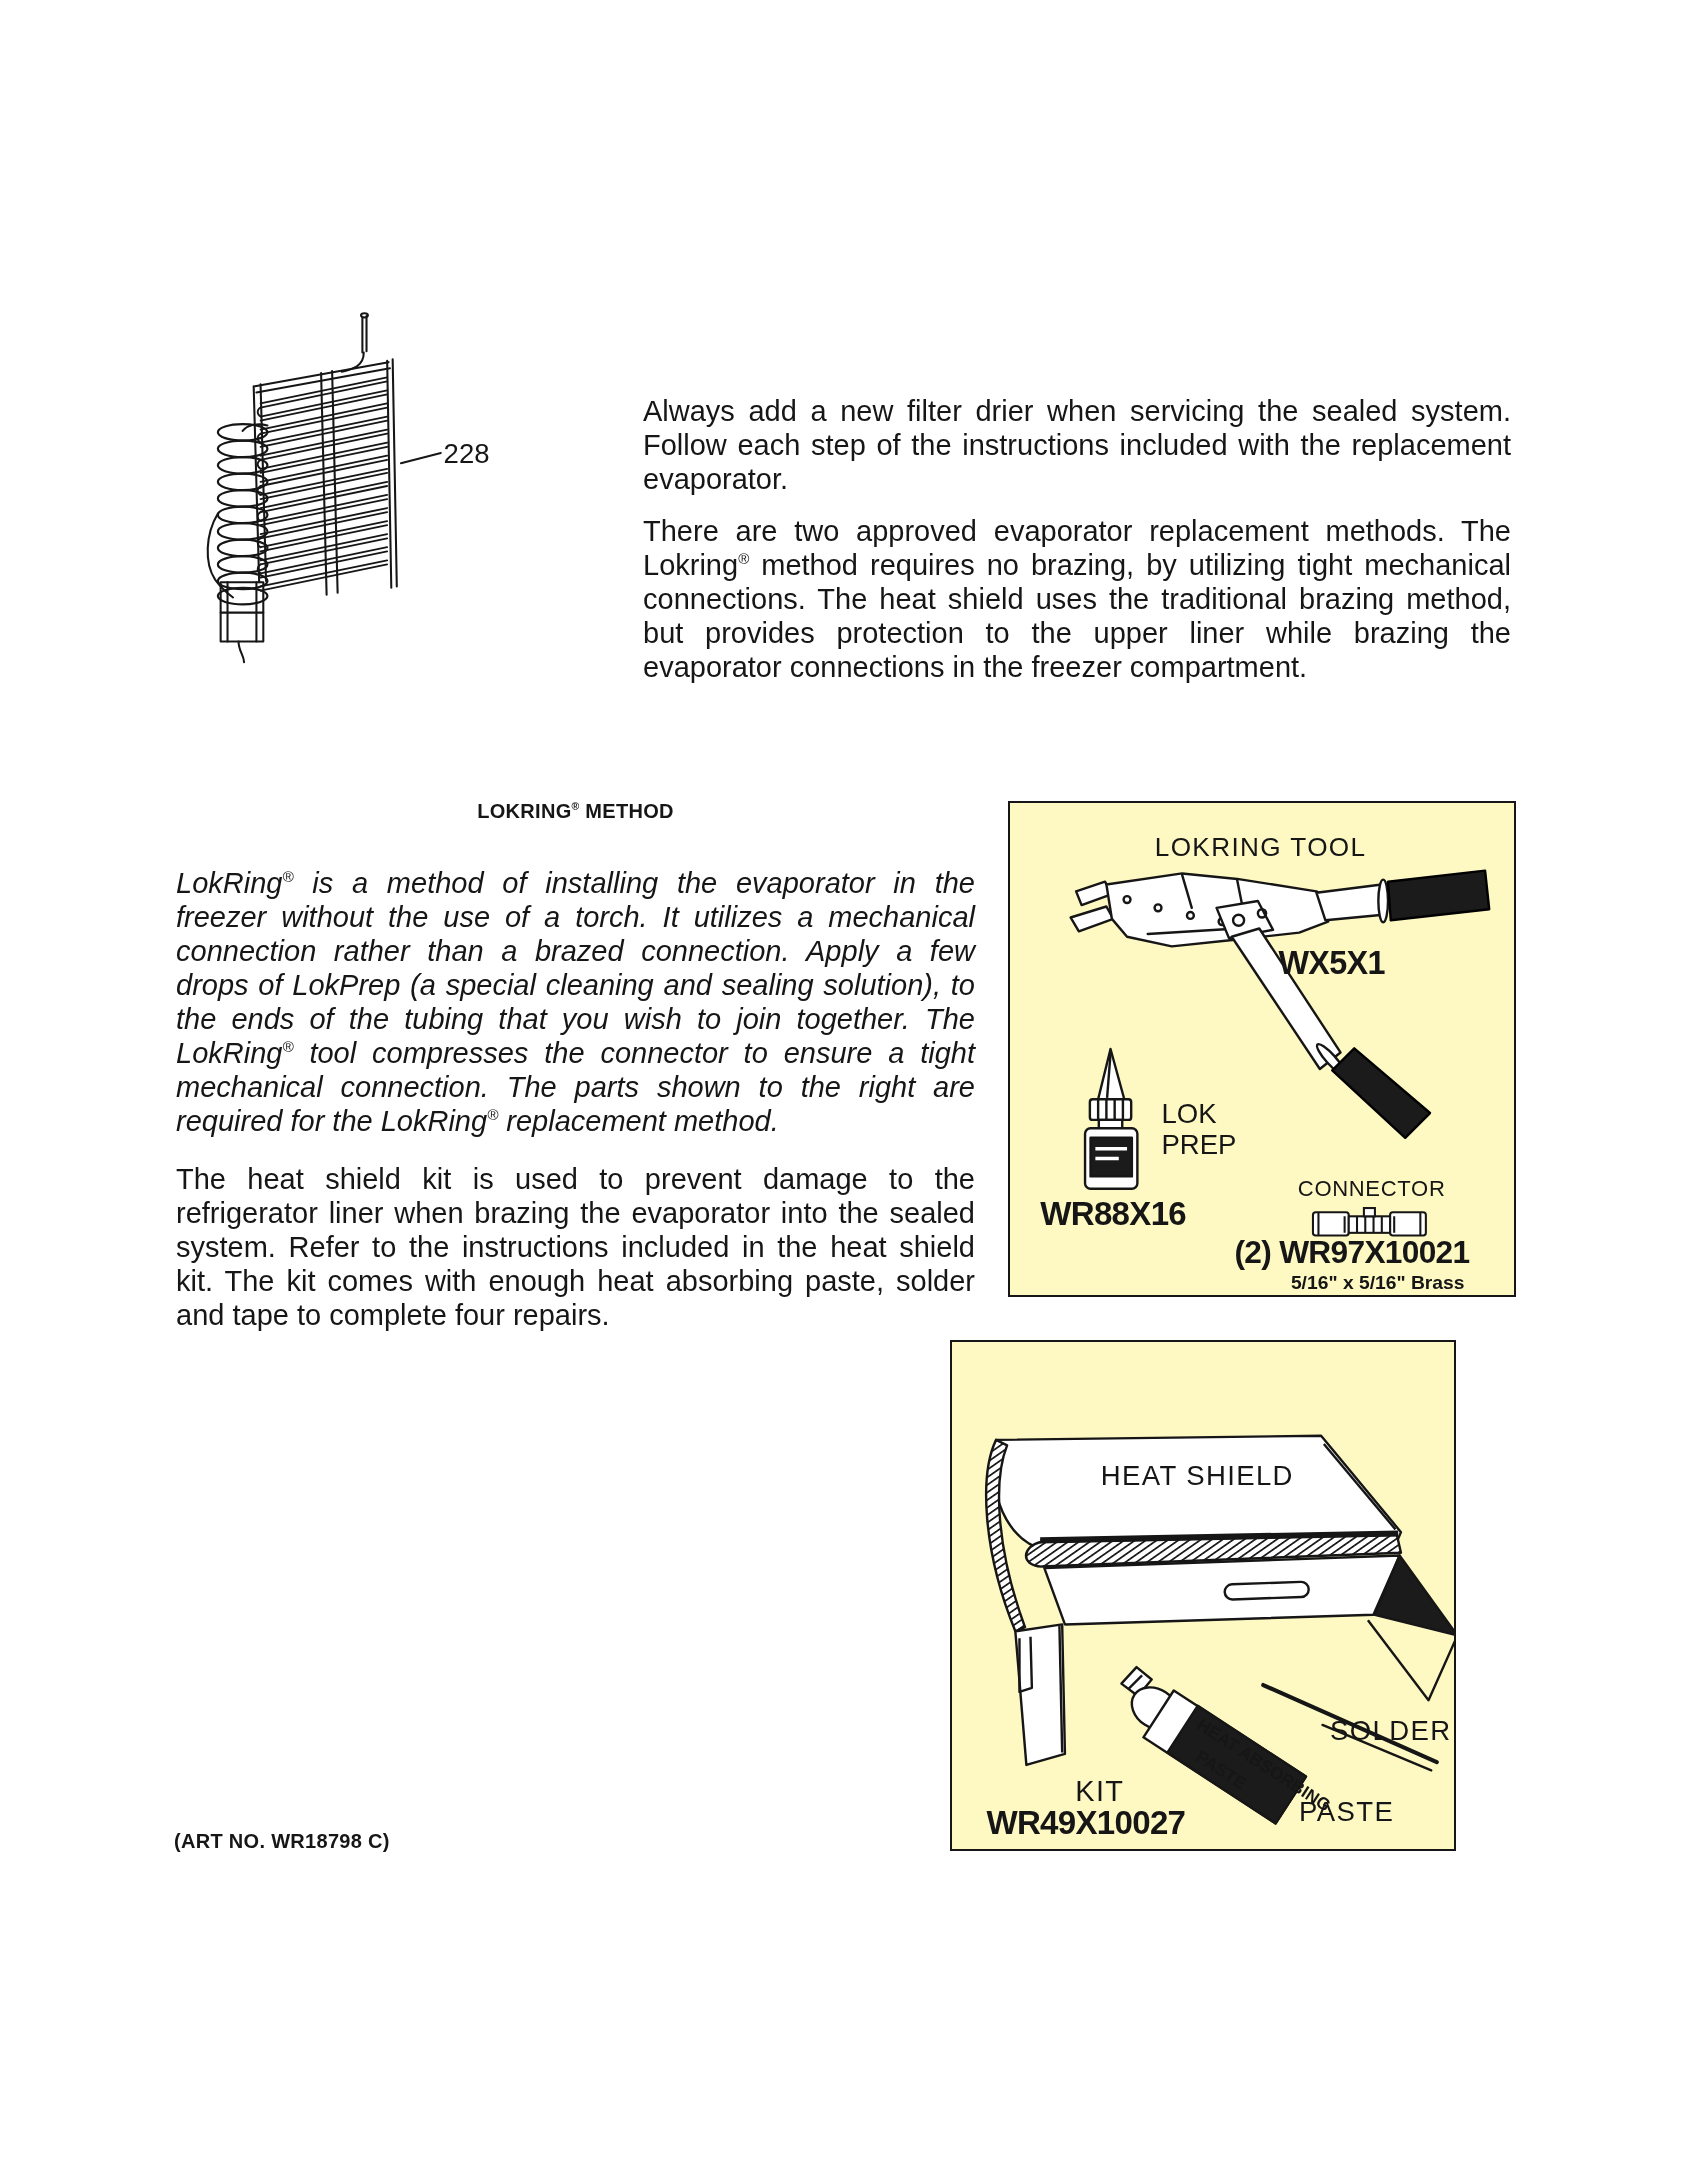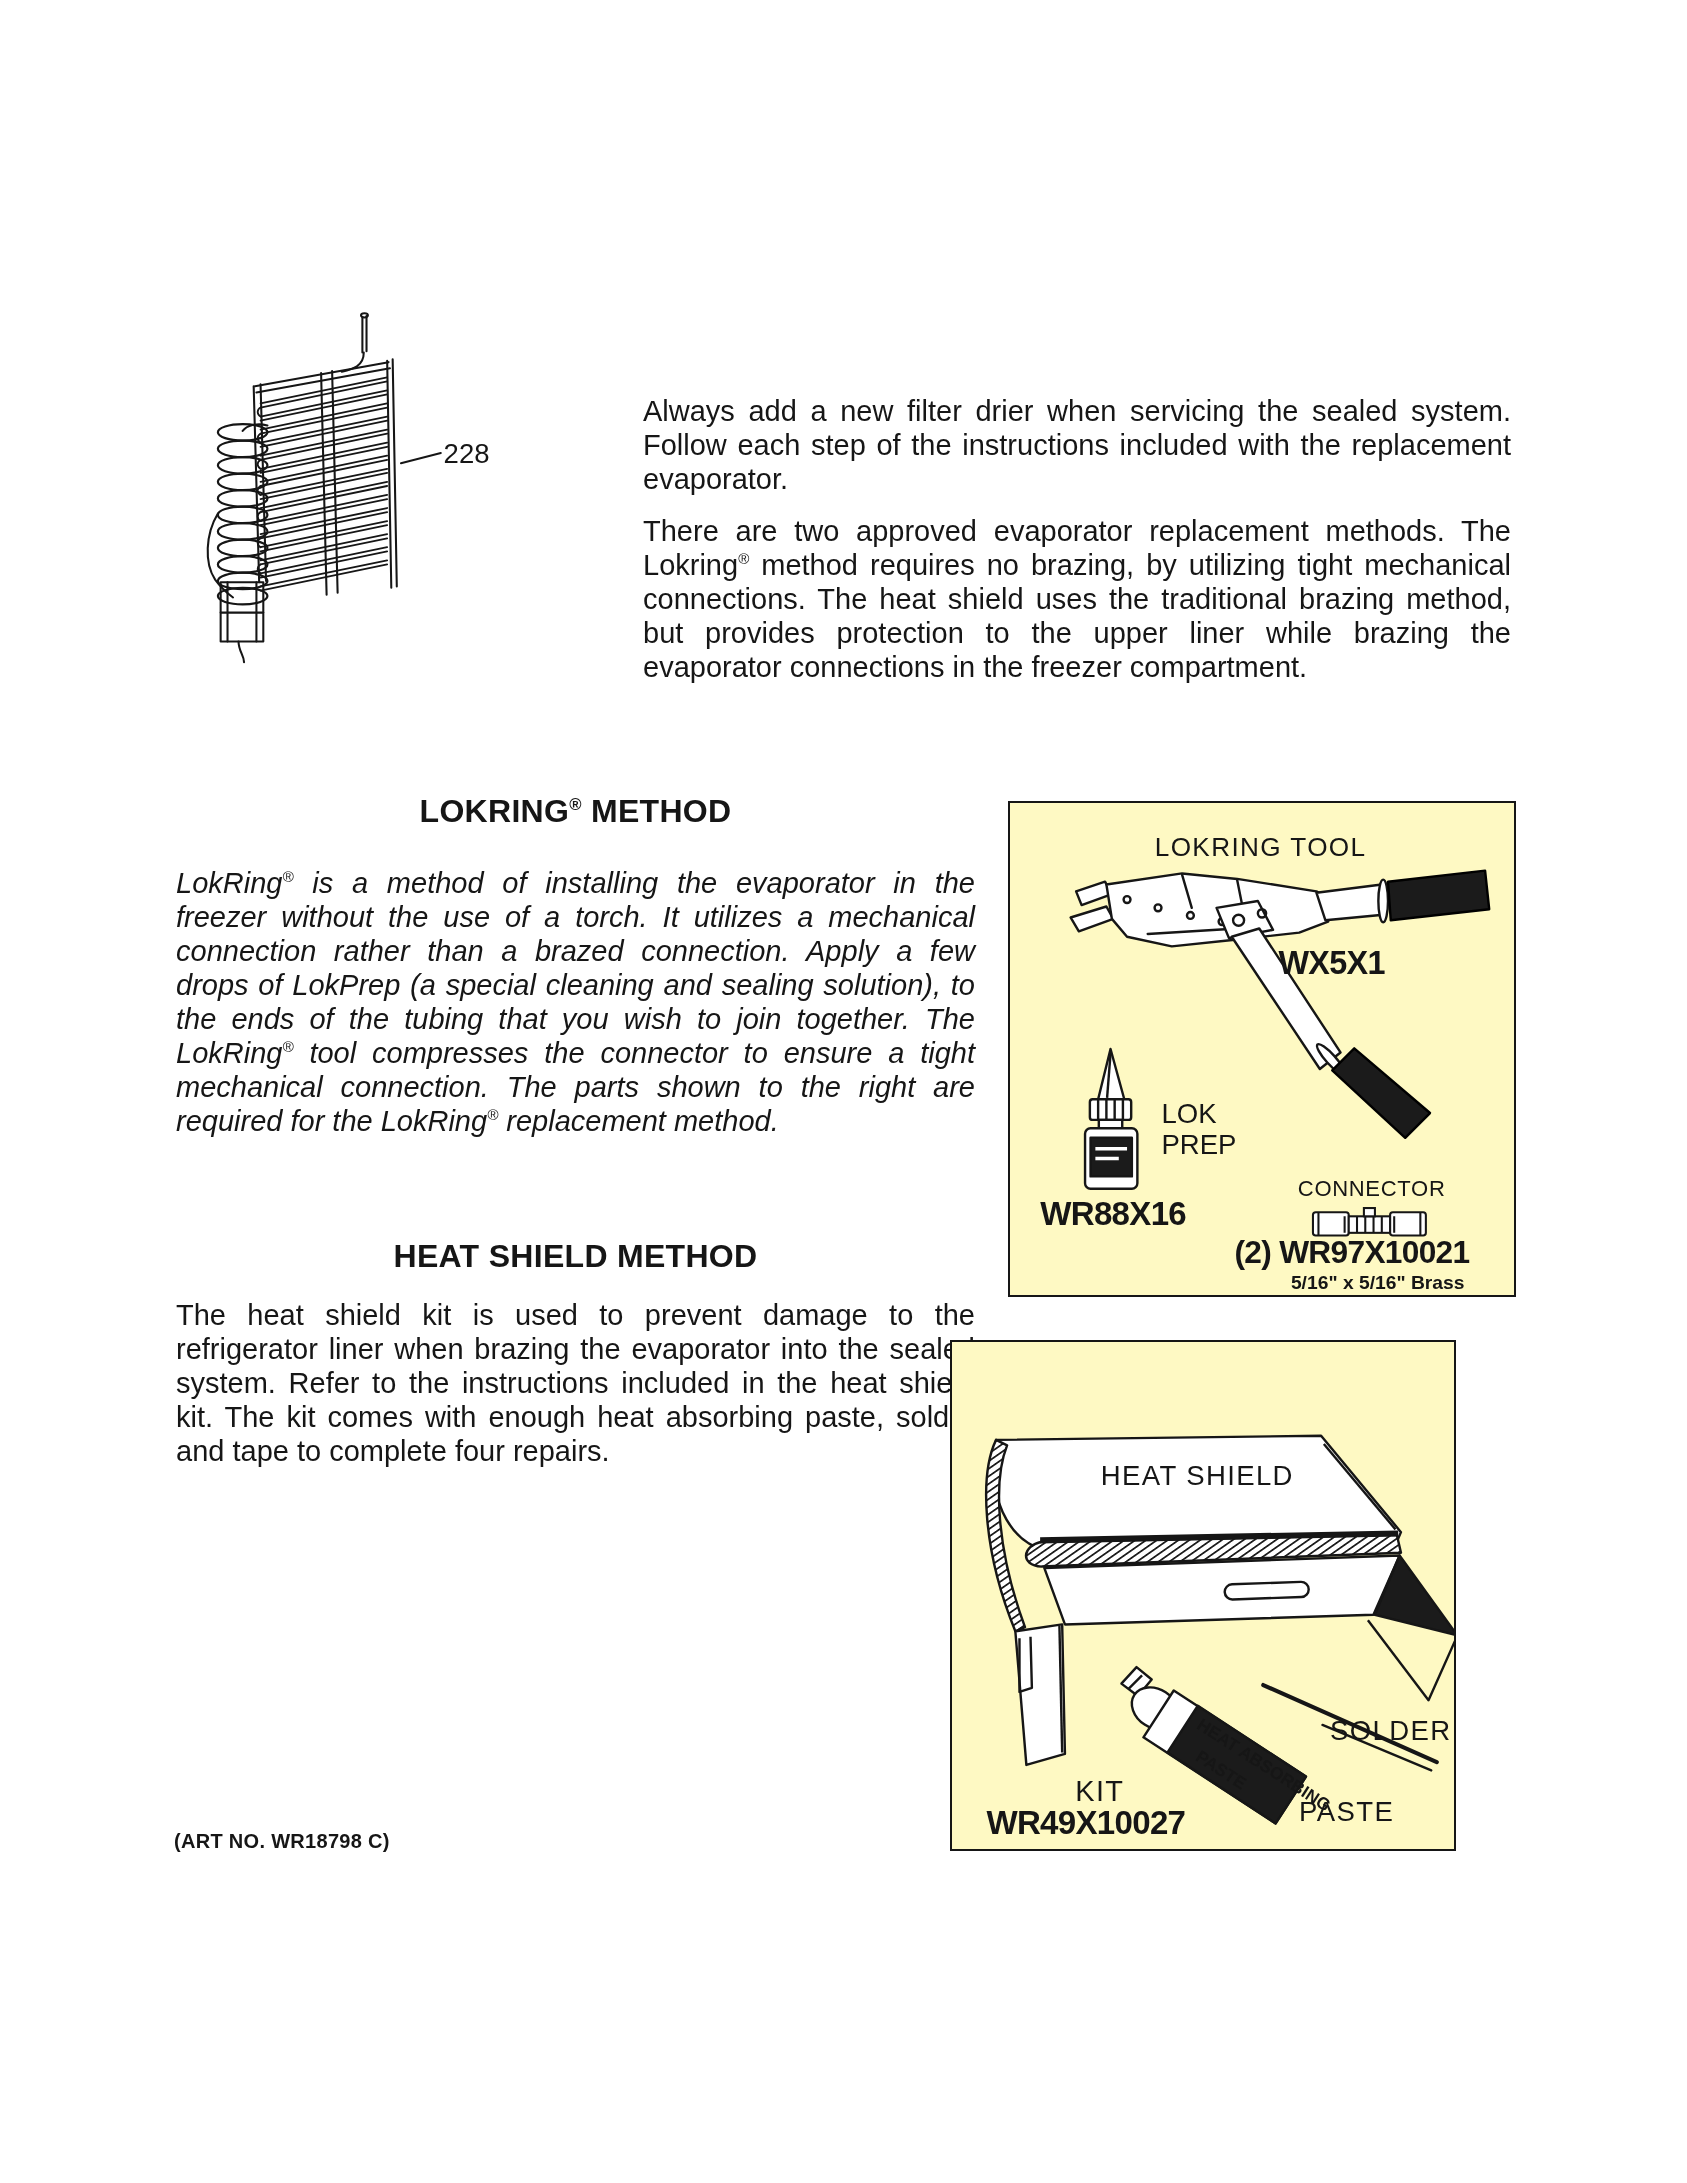--- a/index.html
+++ b/index.html
@@ -16,21 +16,21 @@
     line-height:34px;
     text-align:justify;
     margin:0;
     color:#161616;
   }
   sup.reg { font-size:0.52em; vertical-align:super; line-height:0; }
   .intro { position:absolute; left:643px; top:394px; width:868px; }
   .intro .para + .para { margin-top:18px; }
   .leftcol { position:absolute; left:176px; top:793px; width:799px; }
   .leftcol h2 {
-    font-size:32px; line-height:36px; font-weight:bold;
+    font-size:20px; line-height:36px; font-weight:bold;
     text-align:center; margin:0; letter-spacing:0.3px;
   }
   .leftcol .p1 { margin-top:37px;font-style:italic; }
   .leftcol .p2 { margin-top:32px; }
   .leftcol .h-heat { margin-top:100px; }
   .leftcol .p3 { margin-top:24px; }
   .artno {
     position:absolute; left:174px; top:1830px;
     font-size:20px; font-weight:bold; letter-spacing:0.3px;
   }
@@ -96,21 +96,20 @@
   </svg>
 
   <div class="intro">
     <p class="para rt">Always add a new filter drier when servicing the sealed system.  Follow each step of the instructions included with the replacement evaporator.</p>
     <p class="para rt">There are two approved evaporator replacement methods.  The Lokring<sup class="reg">®</sup> method requires no brazing, by utilizing tight mechanical connections.  The heat shield uses the traditional brazing method, but provides protection to the upper liner while brazing the evaporator connections in the freezer compartment.</p>
   </div>
 
   <div class="leftcol">
     <h2 class="rt">LOKRING<sup class="reg">®</sup> METHOD</h2>
     <p class="para rt p1">LokRing<sup class="reg">®</sup> is a method of installing the evaporator in the freezer without the use of a torch.  It utilizes a mechanical connection rather than a brazed connection.  Apply a few drops of LokPrep (a special cleaning and sealing solution), to the ends of the tubing that you wish to join together.  The LokRing<sup class="reg">®</sup> tool compresses the connector to ensure a tight mechanical connection.  The parts shown to the right are required for the LokRing<sup class="reg">®</sup> replacement method.</p>
-    <h2 class="rt h-heat">HEAT SHIELD METHOD</h2>
     <p class="para rt p3">The heat shield kit is used to prevent damage to the refrigerator liner when brazing the evaporator into the sealed system.  Refer to the instructions included in the heat shield kit.  The kit comes with enough heat absorbing paste, solder and tape to complete four repairs.</p>
   </div>
 
   <div class="artno">(ART NO. WR18798 C)</div>
 
   <div class="partsbox box-lokring">
     <svg viewBox="0 0 732 714">
       <text class="lbl" x="364" y="76" font-size="38" text-anchor="middle">LOKRING TOOL</text>
 
       <g stroke="#161616" fill="none" stroke-width="3.5" stroke-linejoin="round" stroke-linecap="round">

